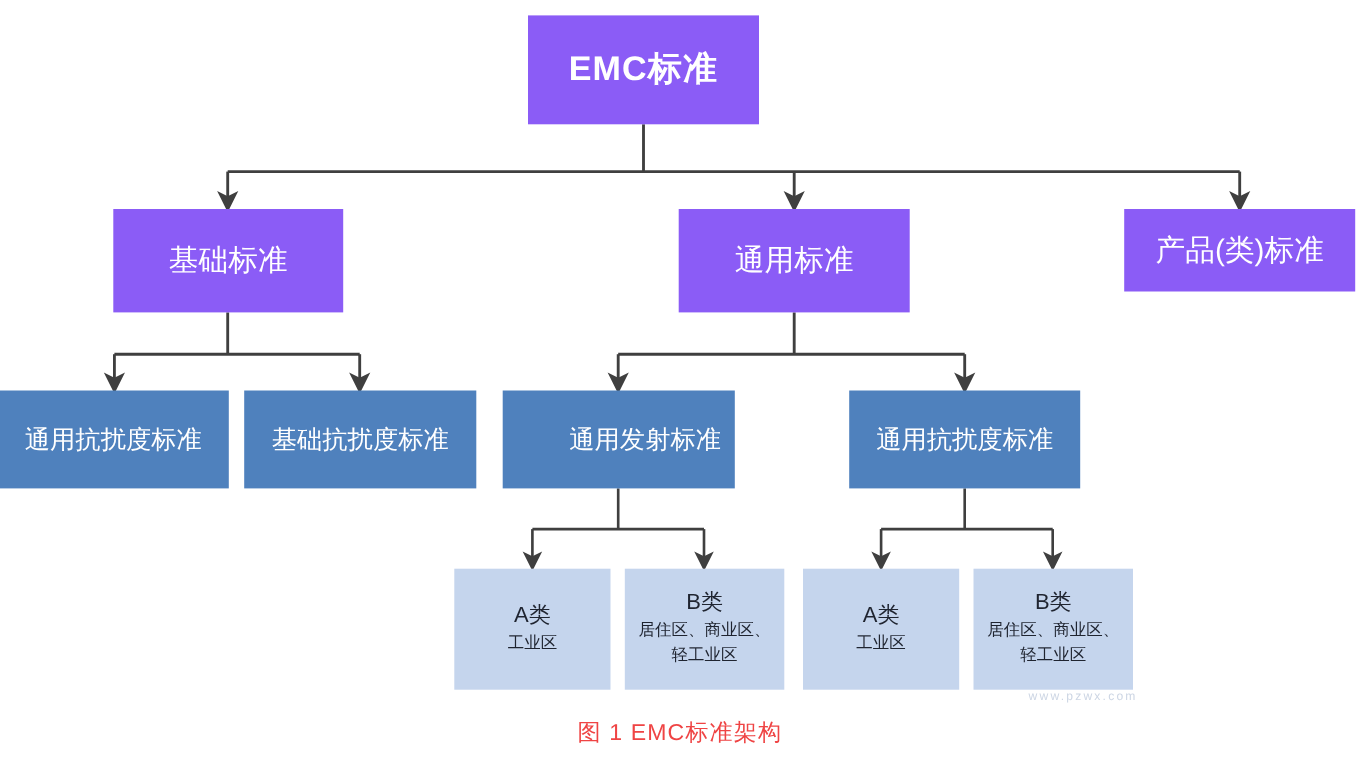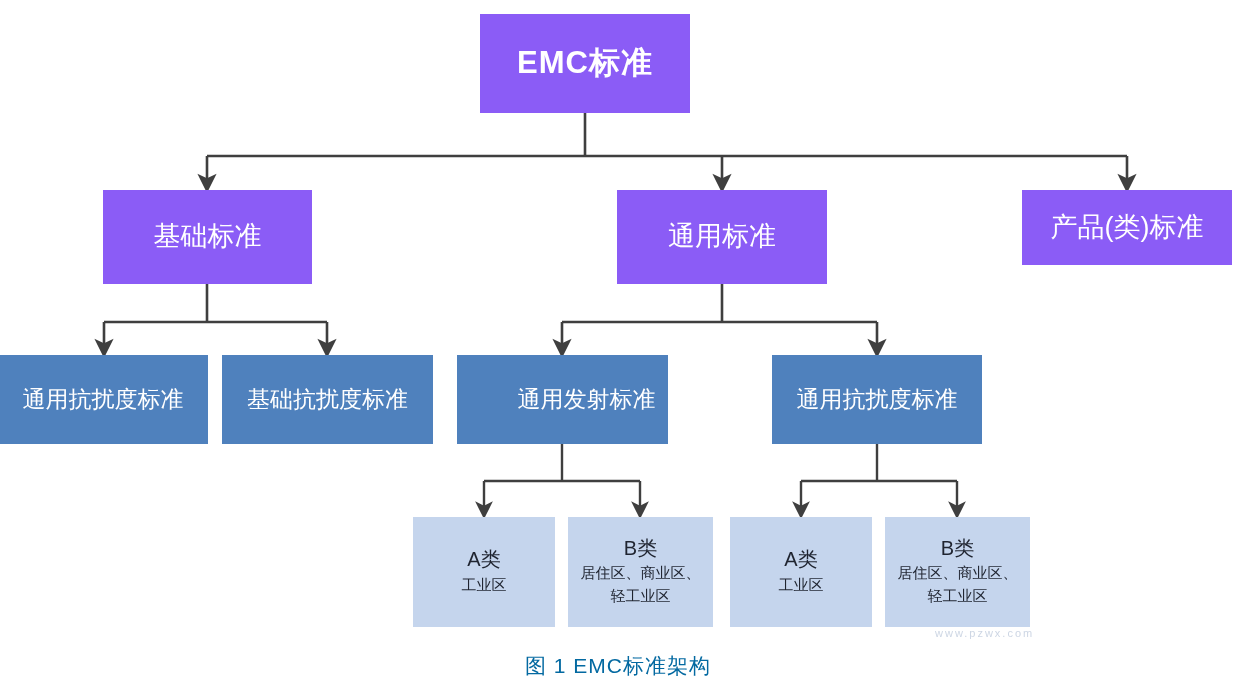--- a/index.html
+++ b/index.html
@@ -51,21 +51,21 @@
   .n-l2    { font-size: 27px; font-weight: normal; }
   .n-l3    { font-size: 23px; font-weight: normal; }
   .leaf-title { font-size: 20px; font-weight: normal; margin-bottom: 2px; }
   .leaf-sub   { font-size: 15px; font-weight: normal; line-height: 1.5; }
   .caption {
     position: absolute;
     left: 0;
     width: 1236px;
     text-align: center;
     font-size: 21px;
-    color: #0369a1;
+    color: #ef4444;
     letter-spacing: 1px;
   }
   .watermark {
     position: absolute;
     font-size: 11px;
     color: #cdd6e4;
     letter-spacing: 2px;
     user-select: none;
     margin-top: 19px;
   }

